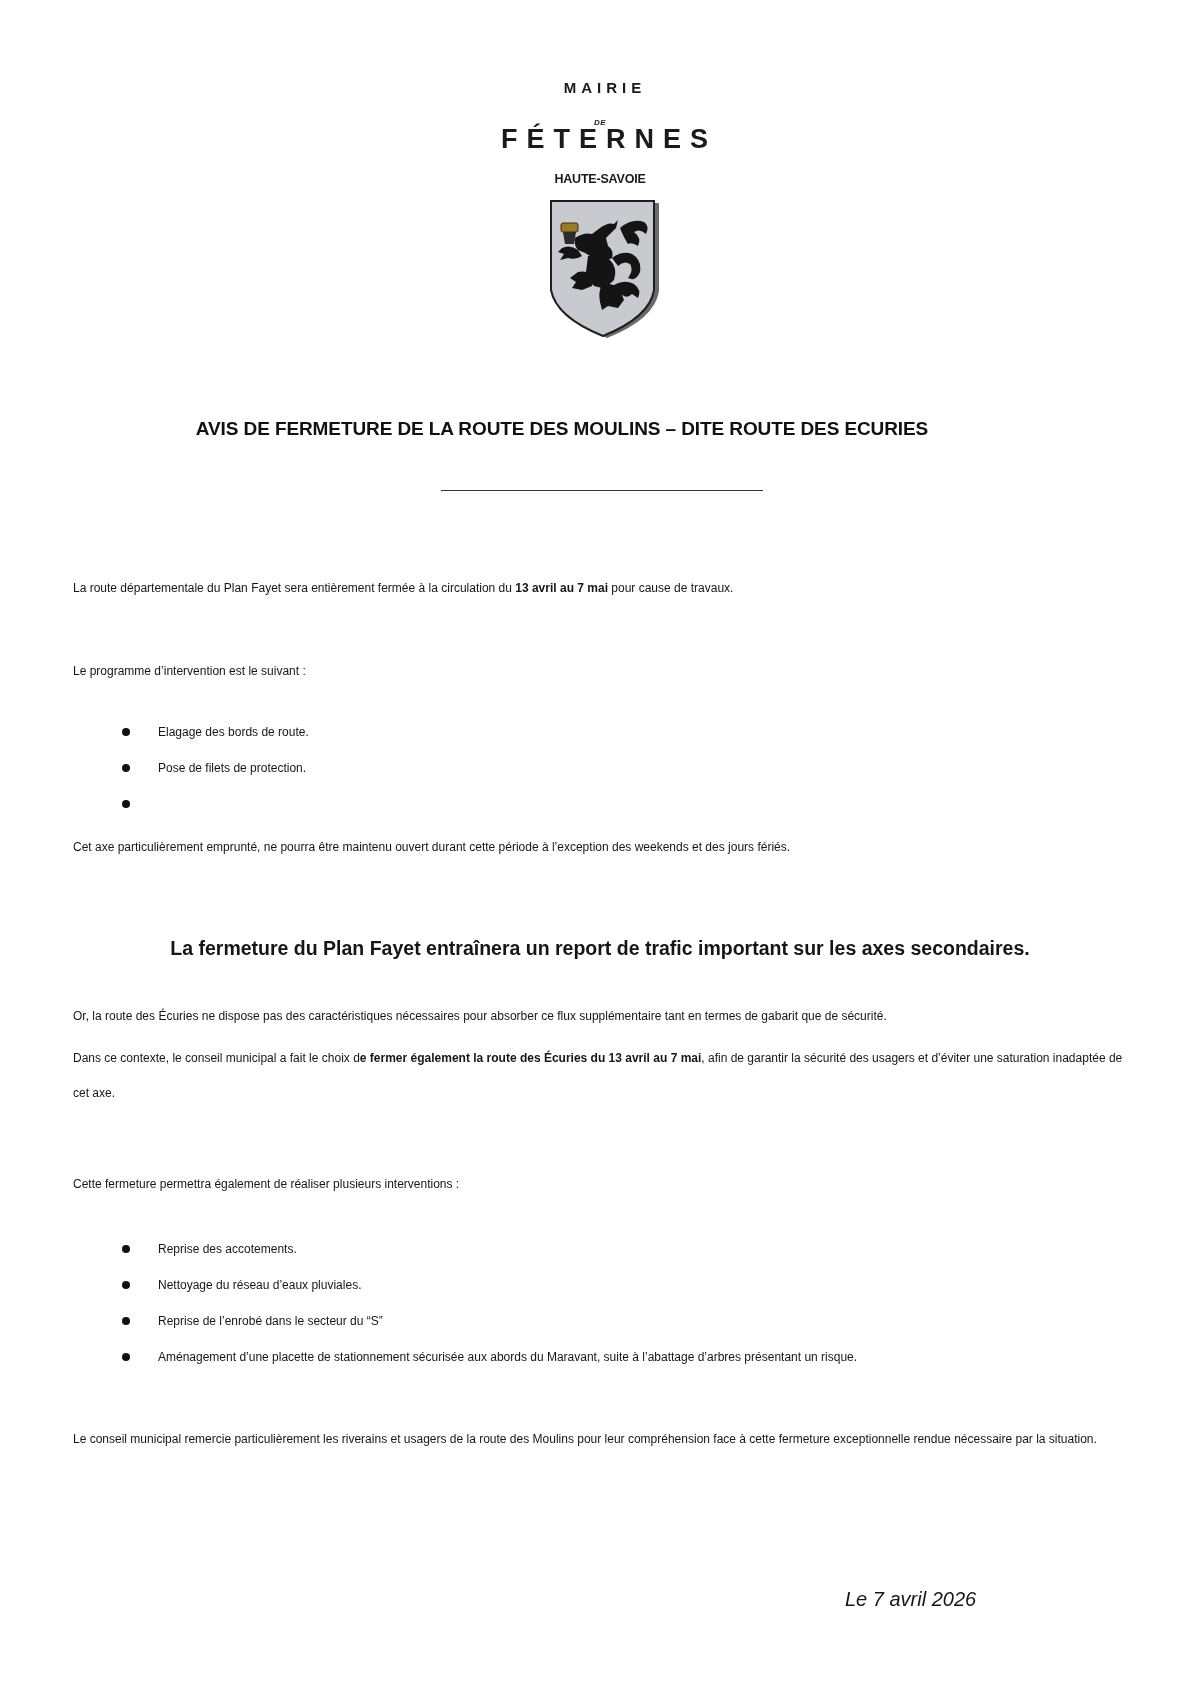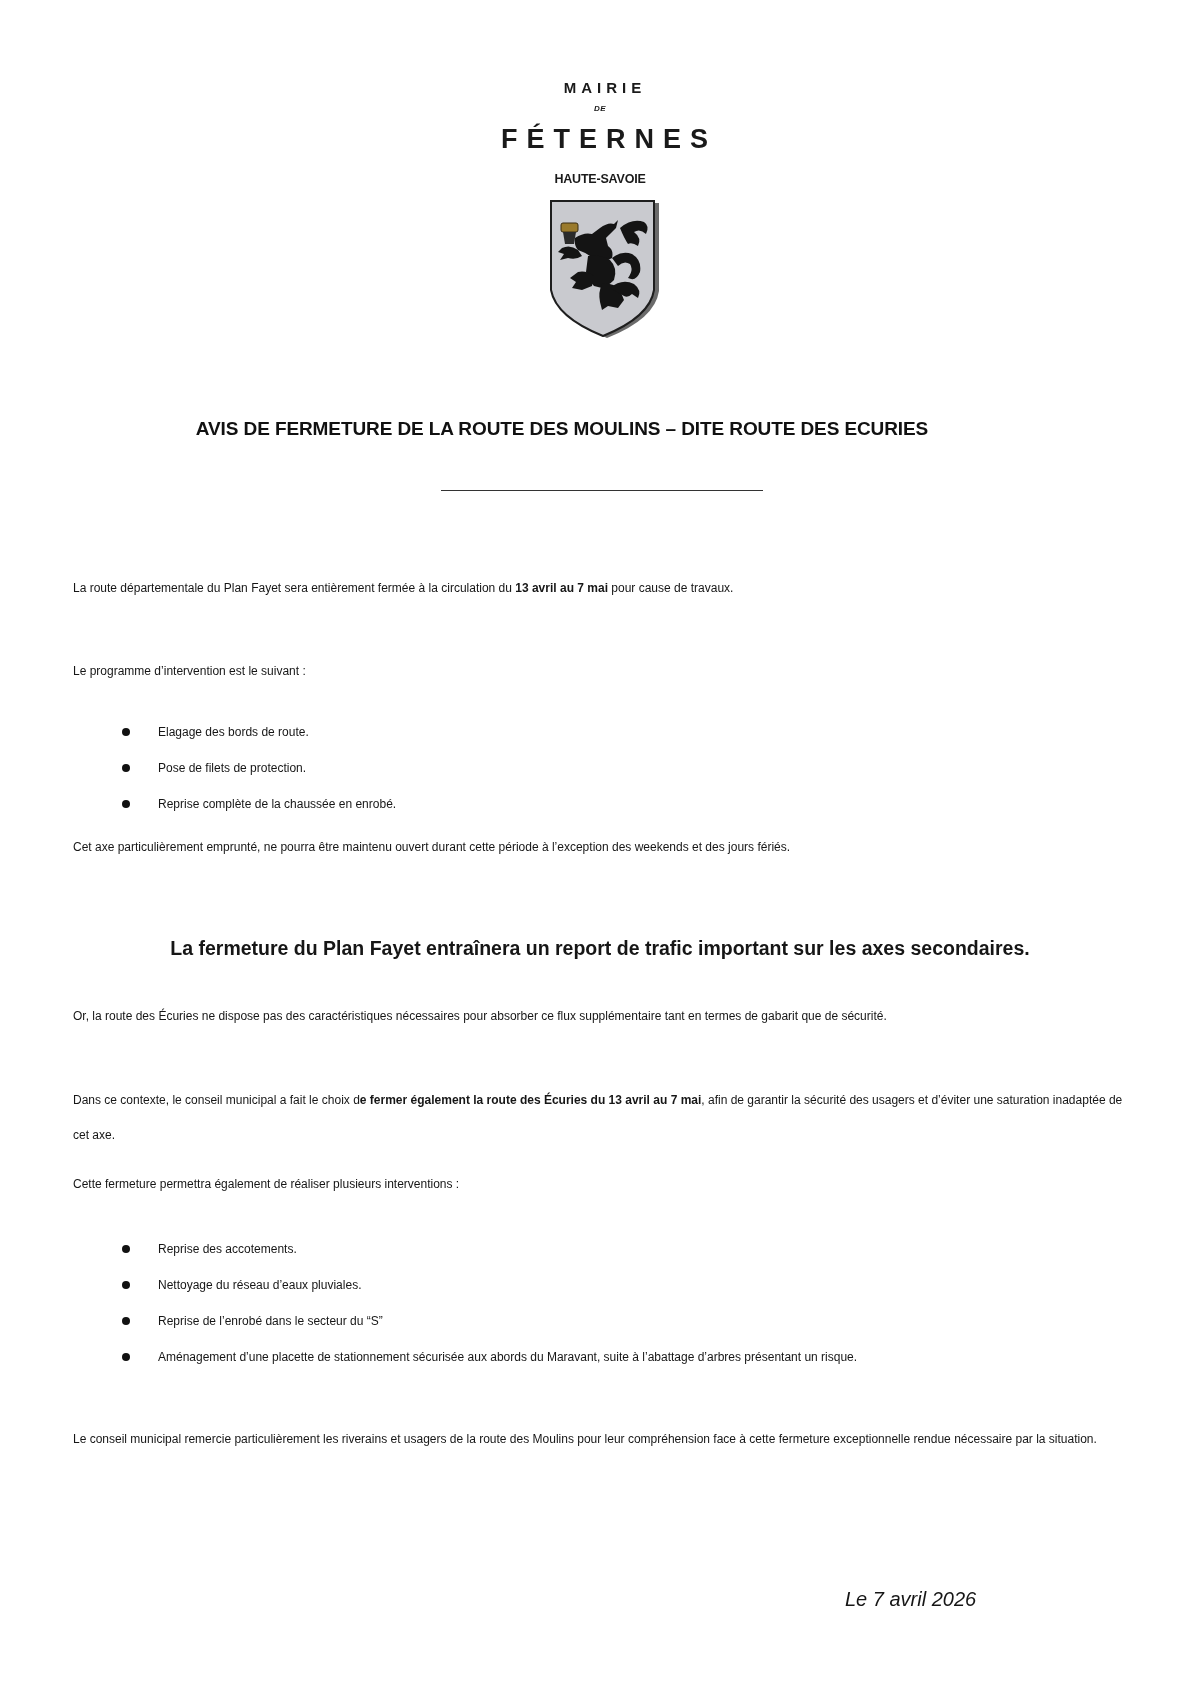--- a/index.html
+++ b/index.html
@@ -1,19 +1,19 @@
 <!DOCTYPE html>
 <html><head>
 <meta charset="utf-8">
 <style>
   html, body { margin: 0; padding: 0; background: #ffffff; }
   body { width: 1200px; height: 1697px; position: relative; overflow: hidden; color: #111111; }
   .hdr { position: absolute; left: 0; width: 1200px; text-align: center; font-family: "Liberation Sans", sans-serif; font-weight: bold; color: #1a1a1a; }
   .mairie { top: 79px; font-size: 15px; letter-spacing: 5px; padding-left: 5px; }
-  .de { top: 104px; font-size: 8px; letter-spacing: 0.5px; font-style: italic; }
+  .de { top: 118px; font-size: 8px; letter-spacing: 0.5px; font-style: italic; }
   .feternes { top: 124px; font-size: 27px; letter-spacing: 9px; padding-left: 9px; }
   .savoie { top: 172px; font-size: 12.5px; letter-spacing: -0.2px; }
   .shield { position: absolute; left: 548px; top: 198px; width: 114px; height: 142px; }
   .title { position: absolute; left: 0; width: 1124px; top: 418px; text-align: center; font-family: "Liberation Sans", sans-serif; font-weight: bold; font-size: 19px; letter-spacing: -0.1px; color: #111; }
   .rule { position: absolute; left: 441px; top: 490px; width: 322px; height: 0; border-top: 1.3px solid #333; }
   .body-text { font-family: "Liberation Sans", sans-serif; font-size: 12px; line-height: 35px; color: #161616; }
   .para { position: absolute; left: 73px; width: 1054px; margin: 0; }
   .justify { text-align: justify; }
   .para b, .center-bold b { font-weight: bold; }
   .center-bold { position: absolute; left: 73px; width: 1054px; text-align: center; font-weight: bold; font-size: 19.5px; }
@@ -53,30 +53,30 @@
 
 <div class="title">AVIS DE FERMETURE DE LA ROUTE DES MOULINS – DITE ROUTE DES ECURIES</div>
 <div class="rule"></div>
 
 <p class="para body-text" style="top:571px;"><span>La route départementale du Plan Fayet sera entièrement fermée à la circulation du </span><b>13 avril au 7 mai</b><span> pour cause de travaux.</span></p>
 
 <p class="para body-text" style="top:654px;">Le programme d’intervention est le suivant :</p>
 <ul class="bullets body-text" style="top:702px;">
   <li><span class="dot"></span><span>Elagage des bords de route.</span></li>
   <li><span class="dot"></span><span>Pose de filets de protection.</span></li>
-  <li><span class="dot"></span><span>Reprise complète de la chaussée en enrobé.</span></li>
+  <li><span class="dot"></span></li>
 </ul>
 
 <p class="para body-text justify" style="top:830px;">Cet axe particulièrement emprunté, ne pourra être maintenu ouvert durant cette période à l’exception des weekends et des jours fériés.</p>
 
 <div class="center-bold body-text" style="top:931px;">La fermeture du Plan Fayet entraînera un report de trafic important sur les axes secondaires.</div>
 
 <p class="para body-text justify" style="top:999px;">Or, la route des Écuries ne dispose pas des caractéristiques nécessaires pour absorber ce flux supplémentaire tant en termes de gabarit que de sécurité.</p>
 
-<p class="para body-text" style="top:1083px;"><span>Dans ce contexte, le conseil municipal a fait le choix d</span><b>e fermer également la route des Écuries du 13 avril au 7 mai</b><span>, afin de garantir la sécurité des usagers et d’éviter une saturation inadaptée de cet axe.</span></p>
+<p class="para body-text" style="top:1041px;"><span>Dans ce contexte, le conseil municipal a fait le choix d</span><b>e fermer également la route des Écuries du 13 avril au 7 mai</b><span>, afin de garantir la sécurité des usagers et d’éviter une saturation inadaptée de cet axe.</span></p>
 
 <p class="para body-text" style="top:1167px;">Cette fermeture permettra également de réaliser plusieurs interventions :</p>
 <ul class="bullets body-text" style="top:1219px;">
   <li><span class="dot"></span><span>Reprise des accotements.</span></li>
   <li><span class="dot"></span><span>Nettoyage du réseau d’eaux pluviales.</span></li>
   <li><span class="dot"></span><span>Reprise de l’enrobé dans le secteur du “S”</span></li>
   <li><span class="dot"></span><span>Aménagement d’une placette de stationnement sécurisée aux abords du Maravant, suite à l’abattage d’arbres présentant un risque.</span></li>
 </ul>
 
 <p class="para body-text" style="top:1422px;">Le conseil municipal remercie particulièrement les riverains et usagers de la route des Moulins pour leur compréhension face à cette fermeture exceptionnelle rendue nécessaire par la situation.</p>

